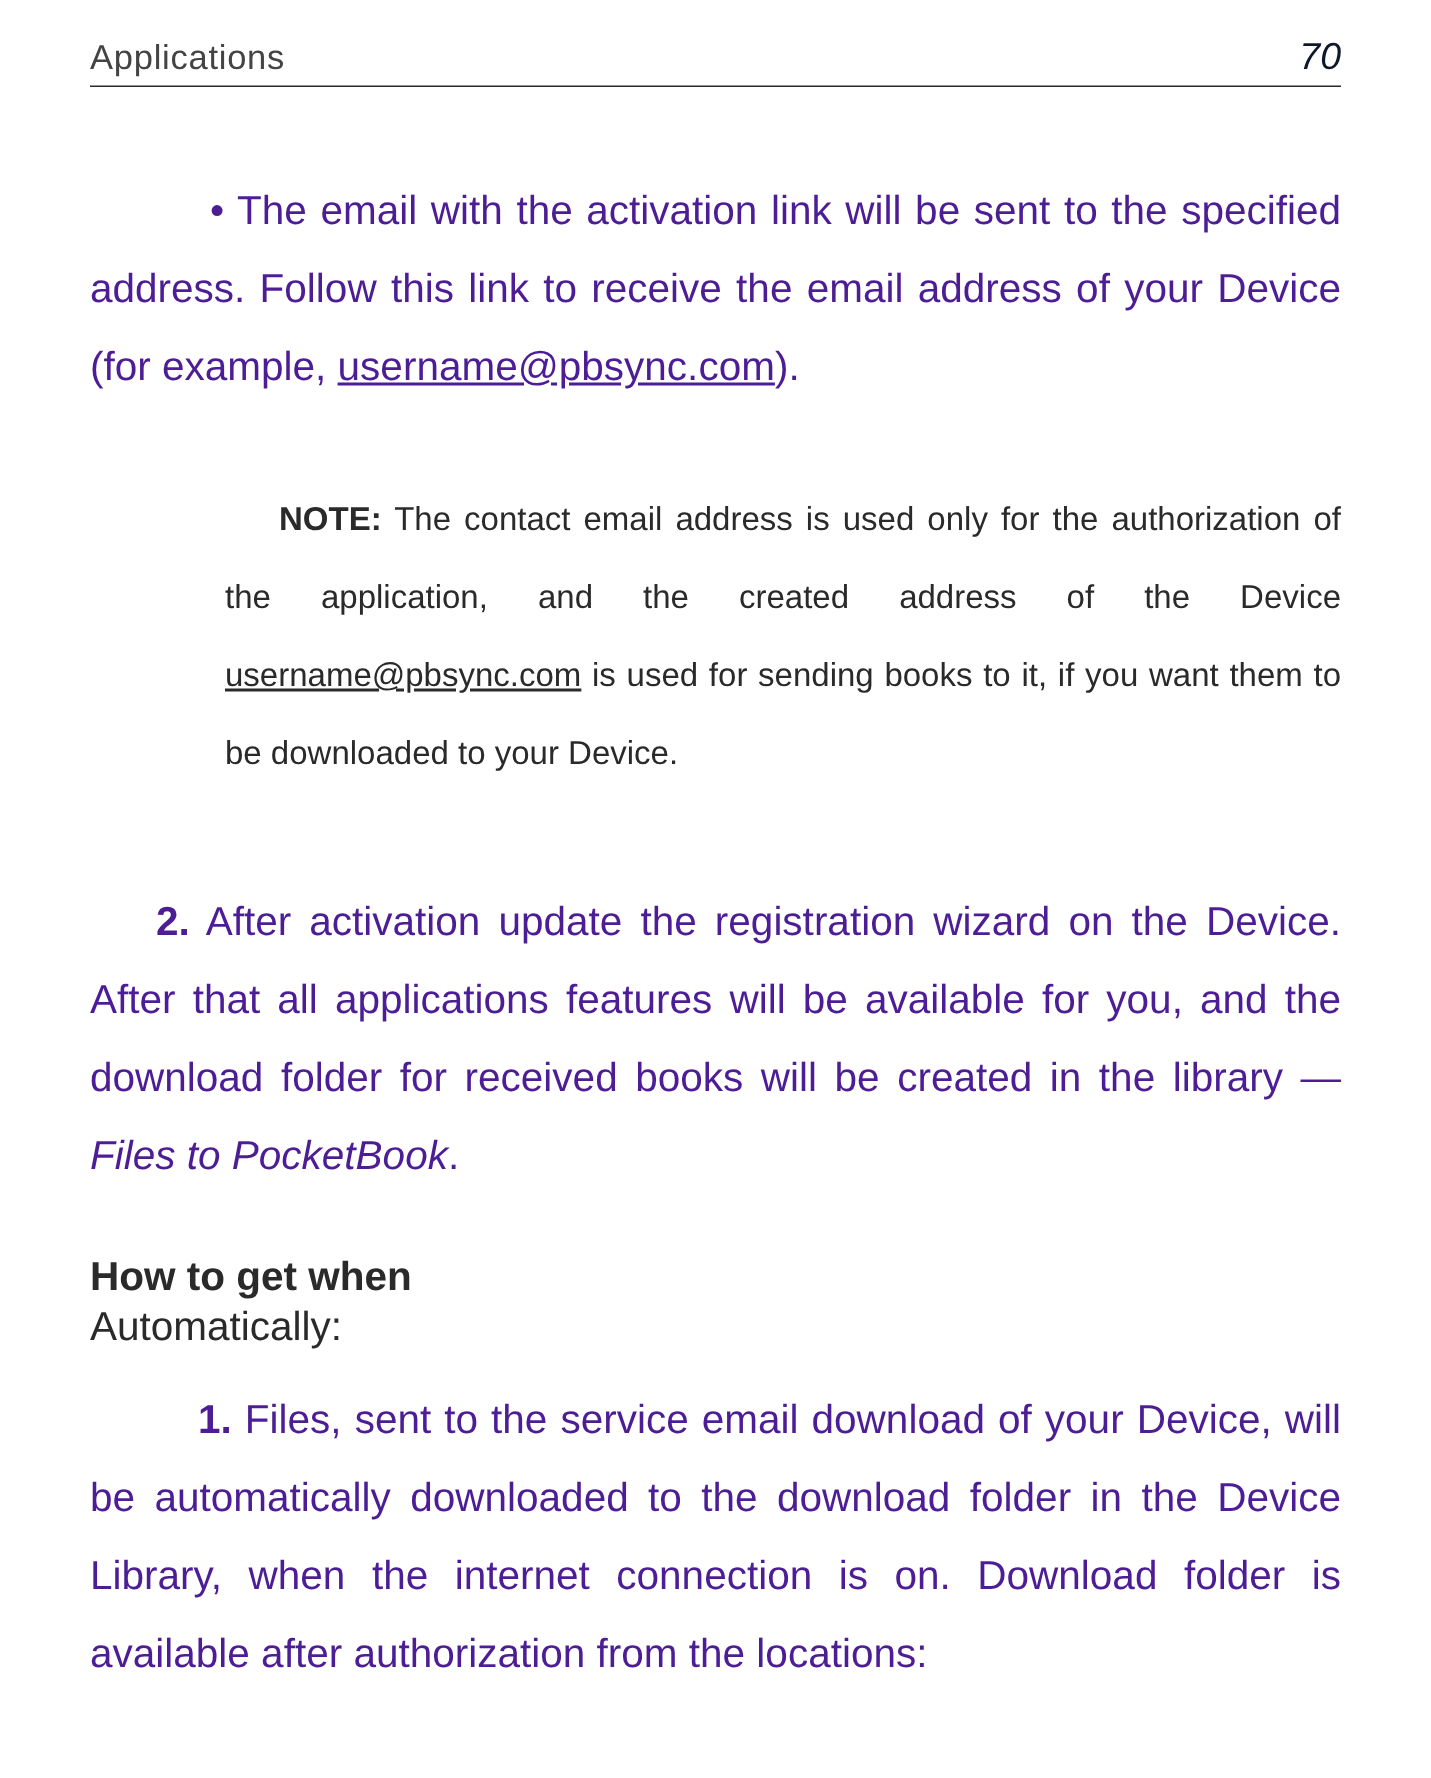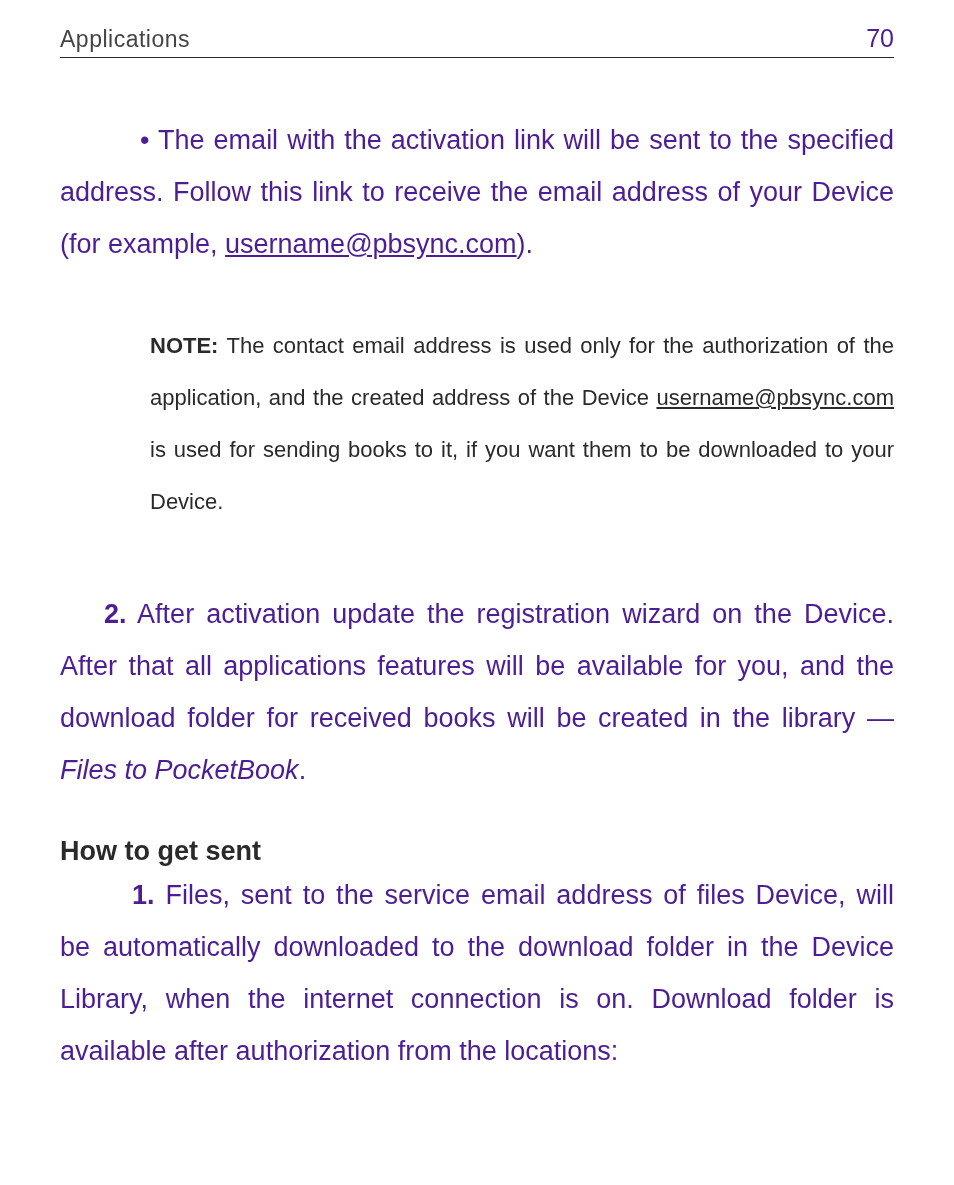--- a/index.html
+++ b/index.html
@@ -25,21 +25,22 @@
     margin-bottom: 56px;
     font-size: 23px;
     color: #444;
     font-weight: 300;
   }
   .header .title {
     letter-spacing: 0.5px;
   }
   .header .pagenum {
     font-size: 25px;
-    color: #4c1d95;
+    color: #0f172a;
+    font-style: italic;
   }
   .body-text {
     font-size: 27px;
     line-height: 52px;
     text-align: justify;
     color: #4c1d95;
     font-weight: 400;
   }
   .bullet-block {
     margin-bottom: 50px;
@@ -51,20 +52,21 @@
     padding-left: 90px;
     padding-right: 0px;
     font-size: 22px;
     line-height: 52px;
     text-align: justify;
     color: #2a2a2a;
     margin-bottom: 60px;
   }
   .note-label {
     font-weight: 700;
+    margin-left: 36px;
   }
   .num-block {
     margin-bottom: 40px;
   }
   .num-inline {
     padding-left: 44px;
     font-weight: 700;
   }
   .subheading {
     font-size: 27px;
@@ -100,19 +102,20 @@
   </div>
 
   <div class="note-block">
     <span class="note-label">NOTE:</span><span> The contact email address is used only for the authorization of the application, and the created address of the Device </span><span class="underline">username@pbsync.com</span><span> is used for sending books to it, if you want them to be downloaded to your Device.</span>
   </div>
 
   <div class="body-text num-block">
     <span class="num-inline">2.</span><span>  After activation update the registration wizard on the Device. After that all applications features will be available for you, and the download folder for received books will be created in the library — </span><span class="italic">Files to PocketBook</span><span>.</span>
   </div>
 
-  <div class="subheading">How to get sent</div>
+  <div class="subheading">How to get when</div>
+  <div class="autoline">Automatically:</div>
 
   <div class="body-text num-block2">
-    <span class="num-inline">1.</span><span>  Files, sent to the service email address of files Device, will be automatically downloaded to the download folder in the Device Library, when the internet connection is on. Download folder is available after authorization from the locations:</span>
+    <span class="num-inline">1.</span><span>  Files, sent to the service email download of your Device, will be automatically downloaded to the download folder in the Device Library, when the internet connection is on. Download folder is available after authorization from the locations:</span>
   </div>
 
 </div>
 
 </body></html>

